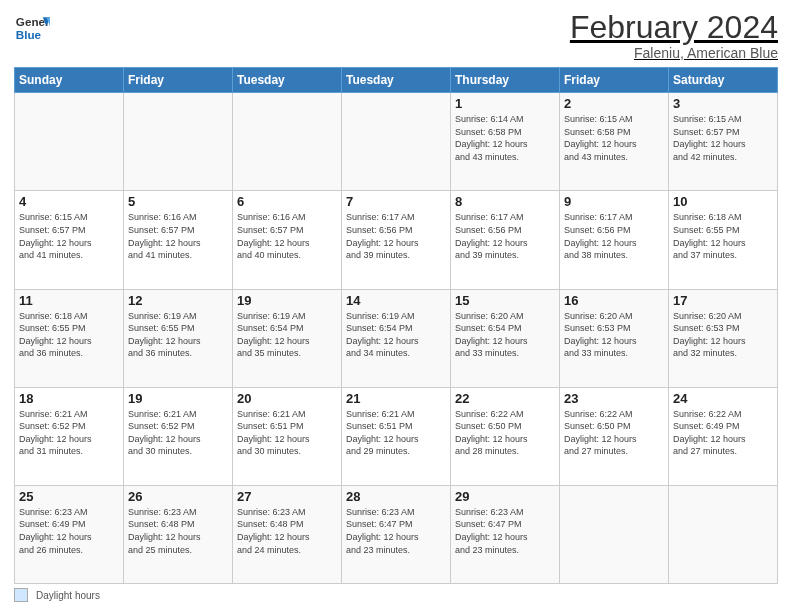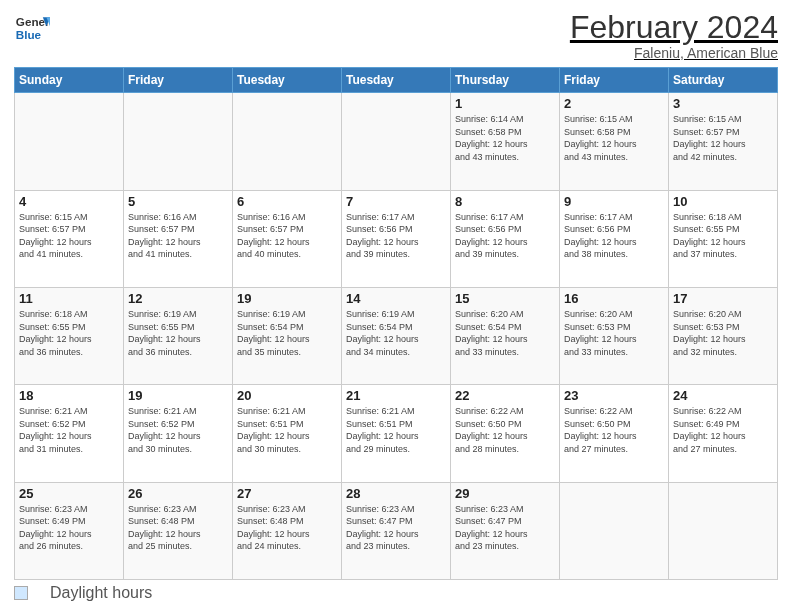--- a/index.html
+++ b/index.html
@@ -84,23 +84,23 @@
     }
     .day-info {
       font-size: 9px;
       color: #444;
       line-height: 1.4;
     }
     .footer {
       display: flex;
       align-items: center;
       margin-top: 4px;
-      font-size: 16px;
+      font-size: 10px;
       color: #555;
-      gap: 22px;
+      gap: 8px;
     }
     .footer-box {
       width: 14px;
       height: 14px;
       background: #d0e8ff;
       border: 1px solid #aaa;
       display: inline-block;
     }
   </style>
 </head>

